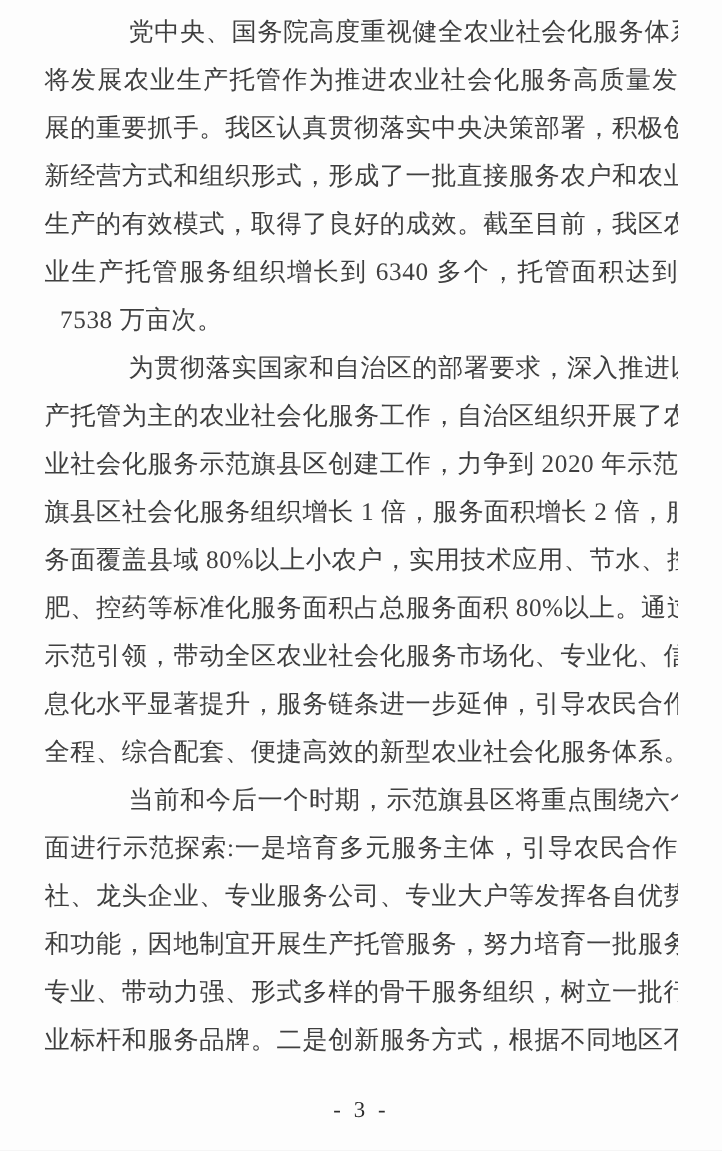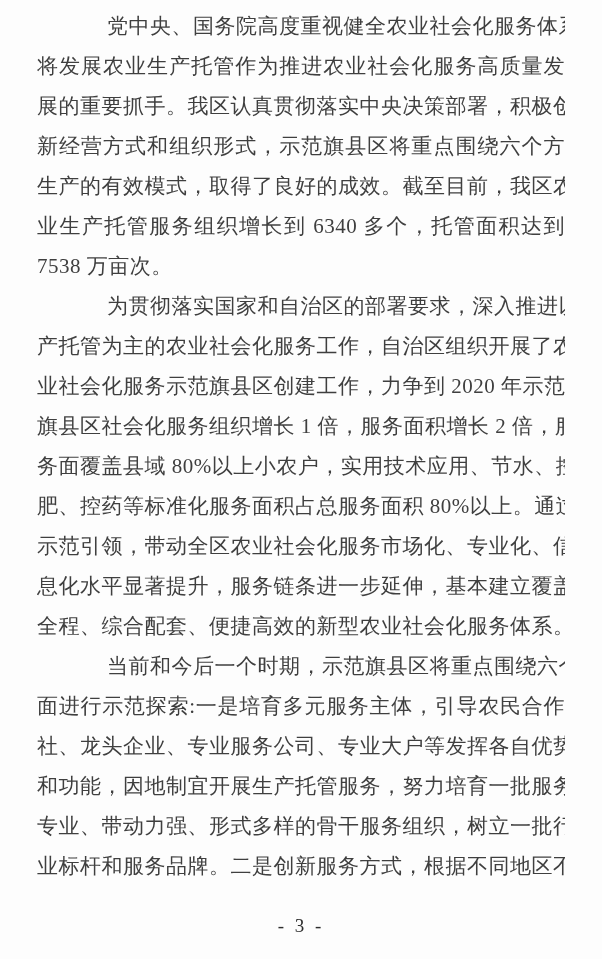--- a/index.html
+++ b/index.html
@@ -38,20 +38,21 @@
     text-align-last: justify;
     overflow: hidden;
     white-space: nowrap;
   }
   .line.indent {
     text-indent: 70px;
   }
   .line.short {
     text-align: right;
     text-align-last: left;
+    margin-left: 13px;
   }
   .footer {
     position: absolute;
     top: 910px;
     left: 0;
     width: 602px;
     text-align: center;
     font-size: 19px;
     line-height: 32px;
     color: #2d2d2d;
@@ -62,35 +63,35 @@
 </head>
 <body>
 
 <div class="page">
   <div class="text-block">
 
     <div class="para">
       <span class="line indent">党中央、国务院高度重视健全农业社会化服务体系，</span>
       <span class="line">将发展农业生产托管作为推进农业社会化服务高质量发</span>
       <span class="line">展的重要抓手。我区认真贯彻落实中央决策部署，积极创</span>
-      <span class="line">新经营方式和组织形式，示范旗县区将重点围绕六个方</span>
+      <span class="line">新经营方式和组织形式，形成了一批直接服务农户和农业</span>
       <span class="line">生产的有效模式，取得了良好的成效。截至目前，我区农</span>
       <span class="line">业生产托管服务组织增长到 6340 多个，托管面积达到</span>
       <span class="line short">7538 万亩次。</span>
     </div>
 
     <div class="para">
       <span class="line indent">为贯彻落实国家和自治区的部署要求，深入推进以生</span>
       <span class="line">产托管为主的农业社会化服务工作，自治区组织开展了农</span>
       <span class="line">业社会化服务示范旗县区创建工作，力争到 2020 年示范</span>
       <span class="line">旗县区社会化服务组织增长 1 倍，服务面积增长 2 倍，服</span>
       <span class="line">务面覆盖县域 80%以上小农户，实用技术应用、节水、控</span>
       <span class="line">肥、控药等标准化服务面积占总服务面积 80%以上。通过</span>
       <span class="line">示范引领，带动全区农业社会化服务市场化、专业化、信</span>
-      <span class="line">息化水平显著提升，服务链条进一步延伸，基本建立覆盖</span>
+      <span class="line">息化水平显著提升，服务链条进一步延伸，引导农民合作</span>
       <span class="line">全程、综合配套、便捷高效的新型农业社会化服务体系。</span>
     </div>
 
     <div class="para">
       <span class="line indent">当前和今后一个时期，示范旗县区将重点围绕六个方</span>
       <span class="line">面进行示范探索:一是培育多元服务主体，引导农民合作</span>
       <span class="line">社、龙头企业、专业服务公司、专业大户等发挥各自优势</span>
       <span class="line">和功能，因地制宜开展生产托管服务，努力培育一批服务</span>
       <span class="line">专业、带动力强、形式多样的骨干服务组织，树立一批行</span>
       <span class="line">业标杆和服务品牌。二是创新服务方式，根据不同地区不</span>

